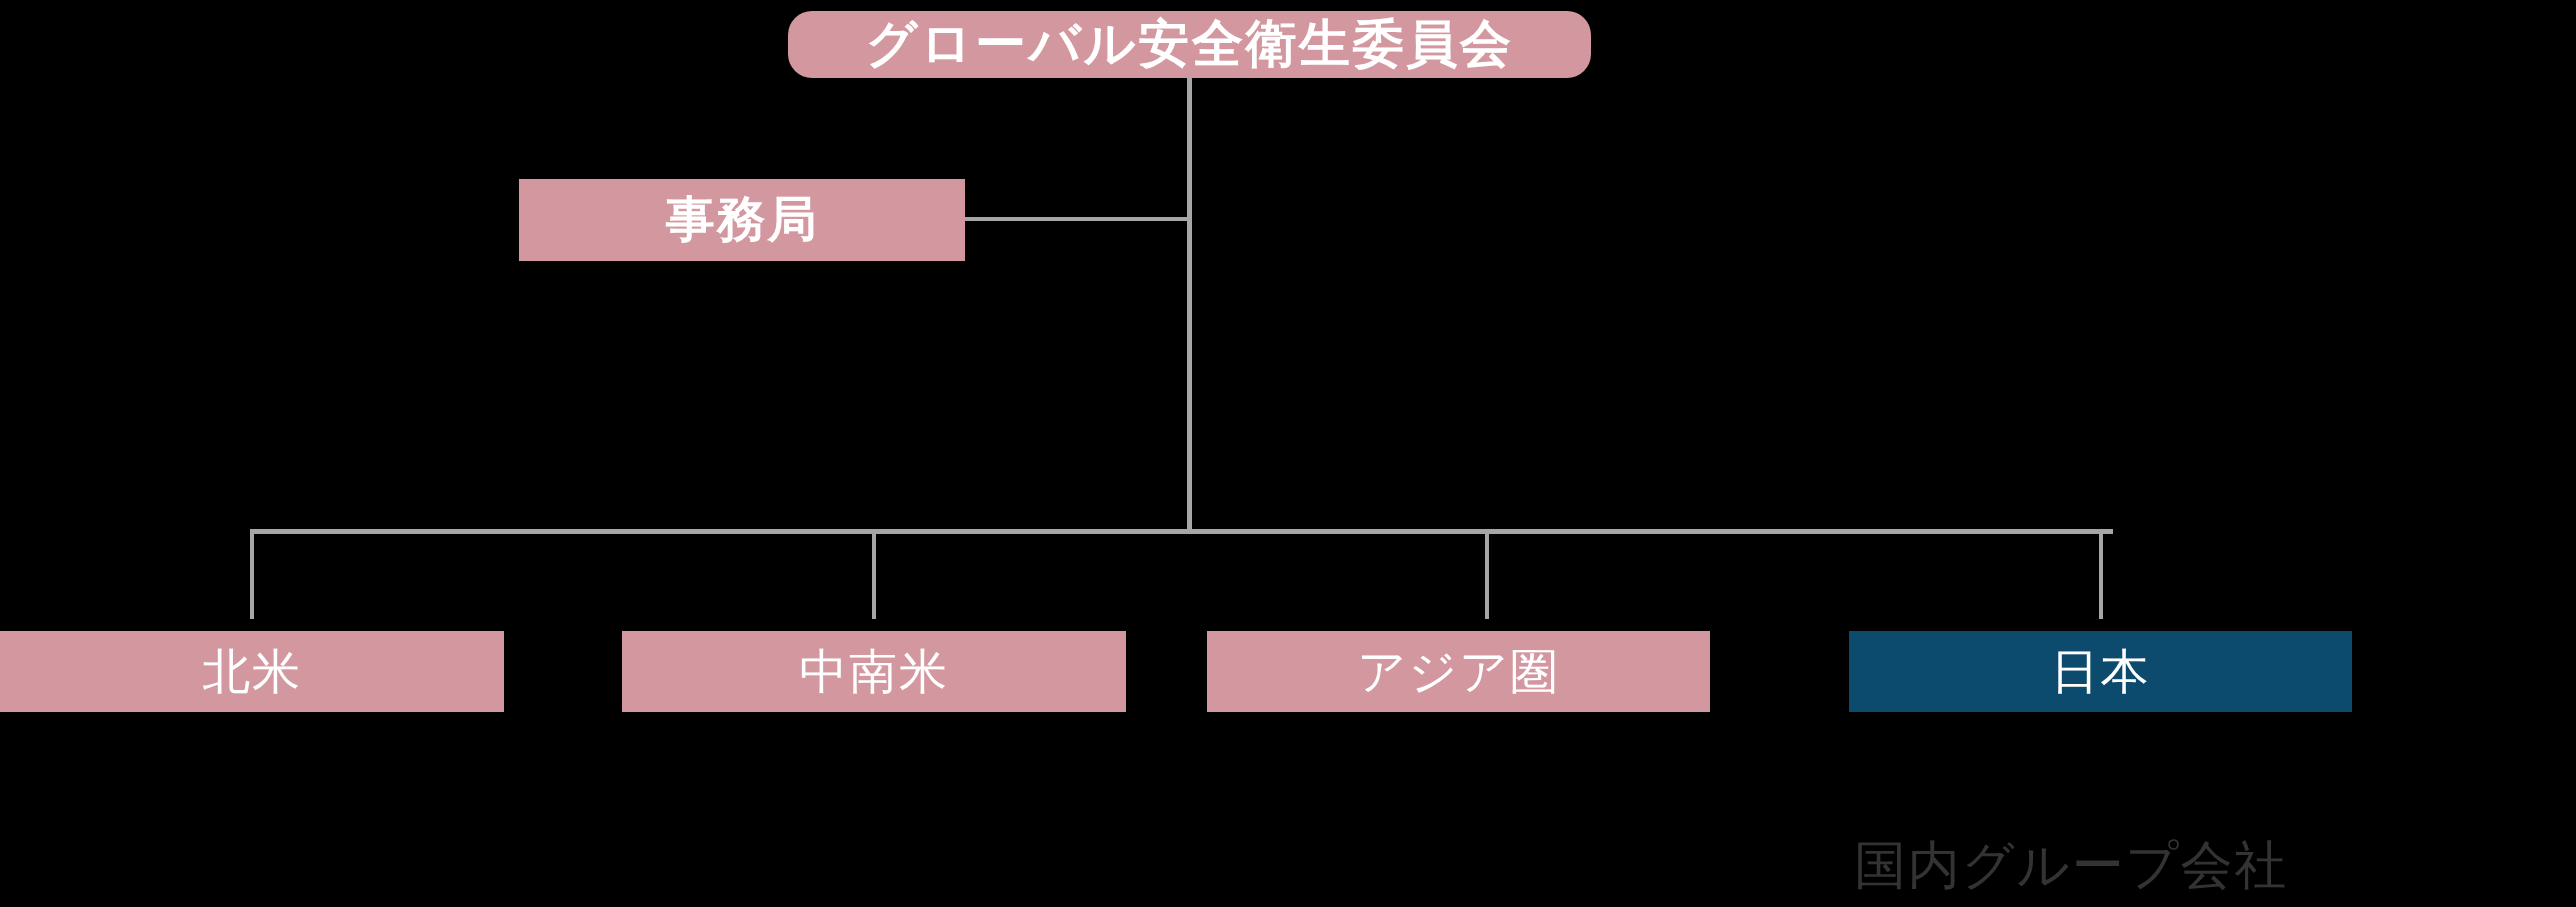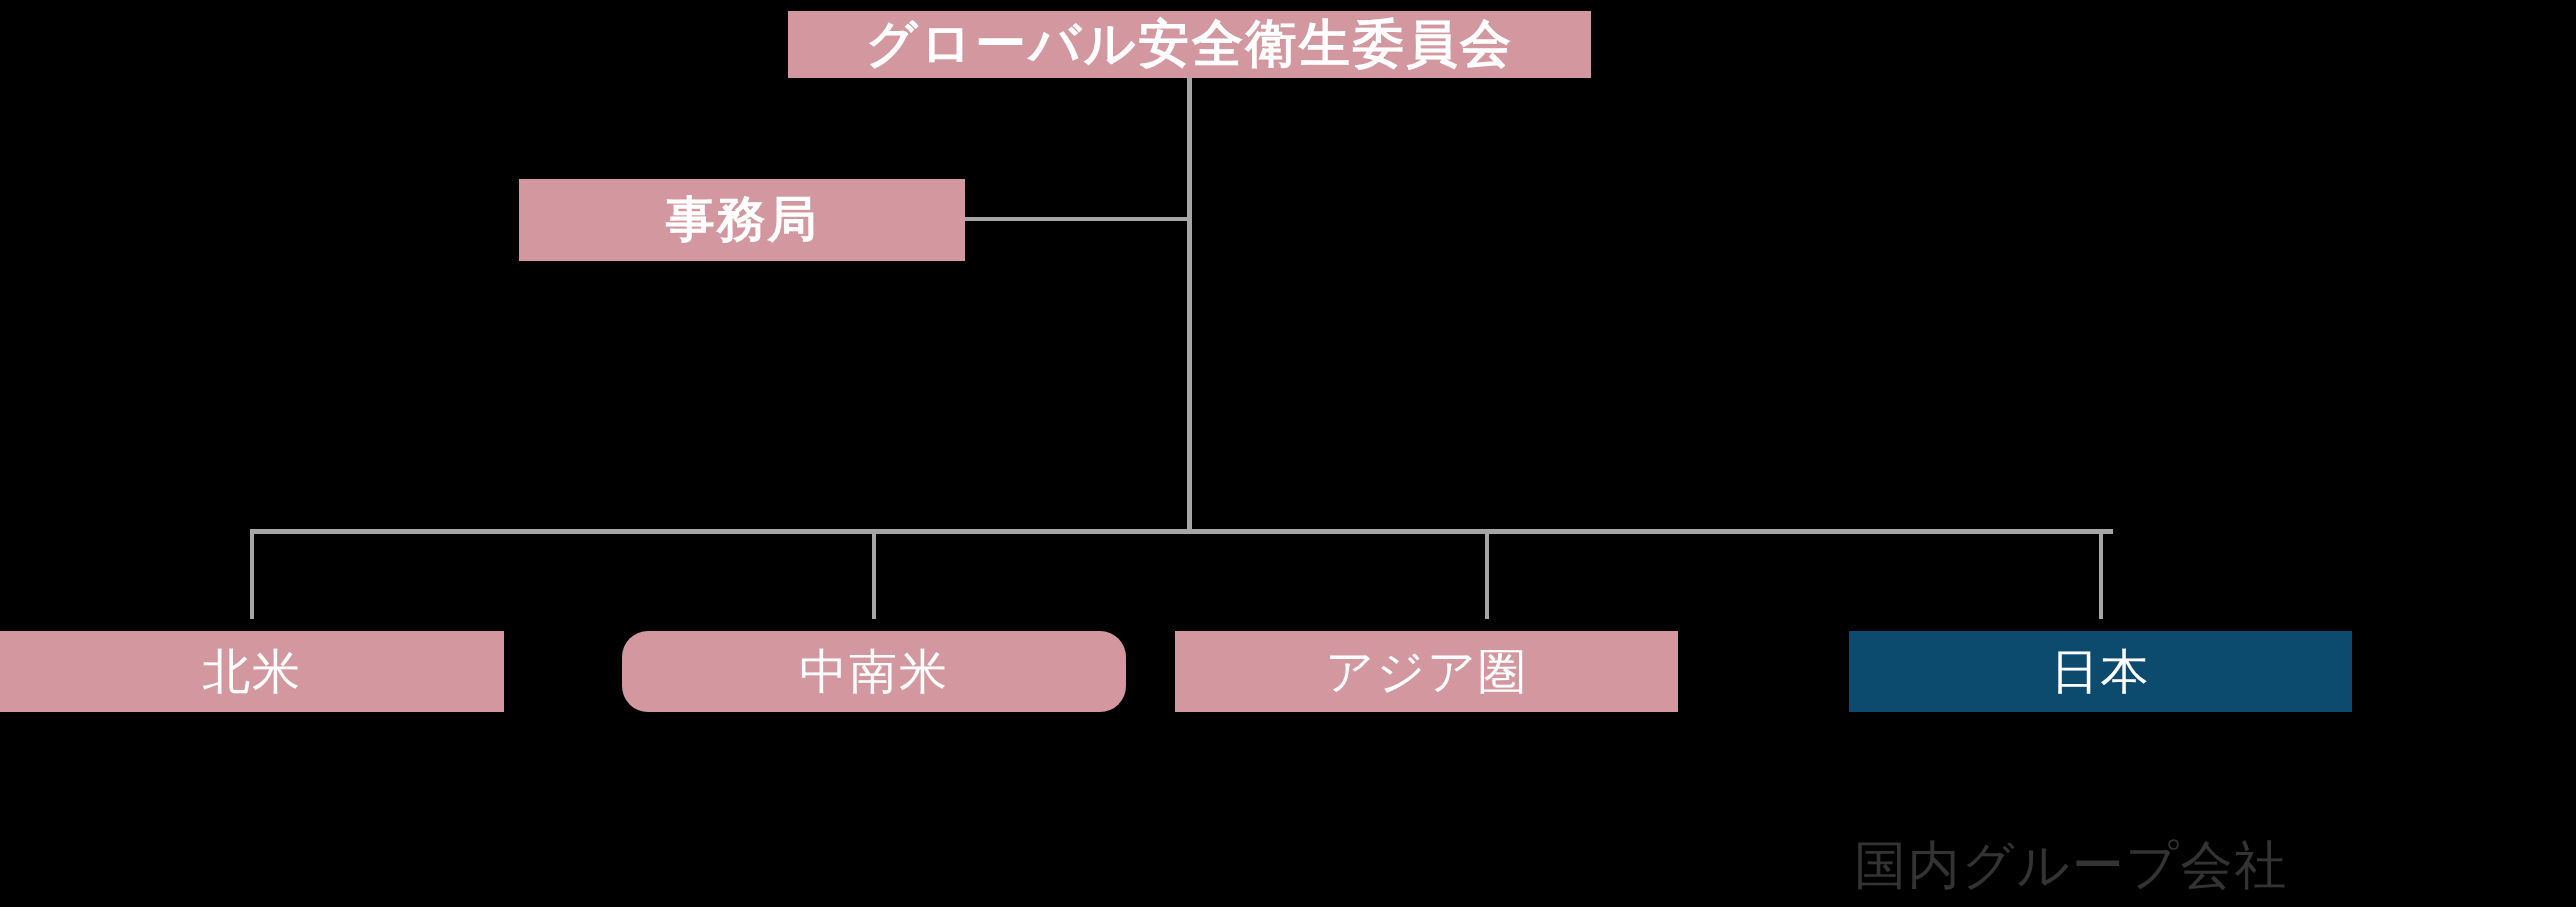--- a/index.html
+++ b/index.html
@@ -23,33 +23,33 @@
     justify-content: center;
     color: #ffffff;
     box-sizing: border-box;
     white-space: nowrap;
   }
   .node-pink { background: #d3989f; }
   .node-red  { background: #0c4a6e; }
 
   .node-title {
     left: 788px; top: 11.4px; width: 803px; height: 67px;
-    font-size: 51px; font-weight: bold; letter-spacing: 2.6px;
+    font-size: 51px; font-weight: bold; letter-spacing: 2.6px; border-radius: 24px;
   }
   .node-secretariat {
     left: 519px; top: 179px; width: 446px; height: 82px;
     font-size: 49px; font-weight: bold; letter-spacing: 1.8px;
   }
   .node-region {
     top: 619px; height: 81px;
     font-size: 48px; font-weight: normal; letter-spacing: 1.8px; margin-top: 12px;
   }
   .region-0 { left: 0px;    width: 504px; }
-  .region-1 { left: 622px;  width: 504px; border-radius: 26px; }
-  .region-2 { left: 1175px; width: 503px; }
+  .region-1 { left: 622px;  width: 504px; }
+  .region-2 { left: 1207px; width: 503px; }
   .region-3 { left: 1849px; width: 503px; }
 
   .connector {
     position: absolute;
     background: #a6a6a6;
   }
   .conn-trunk        { left: 1187px; top: 78px;  width: 5.3px;    height: 454px; }
   .conn-secretariat  { left: 965px; top: 217px; width: 222px;  height: 4.4px;  }
   .conn-bus          { left: 250px;  top: 529px; width: 1863px; height: 5.3px;  }
   .conn-drop         { top: 532px; width: 4.4px; height: 87px; }

